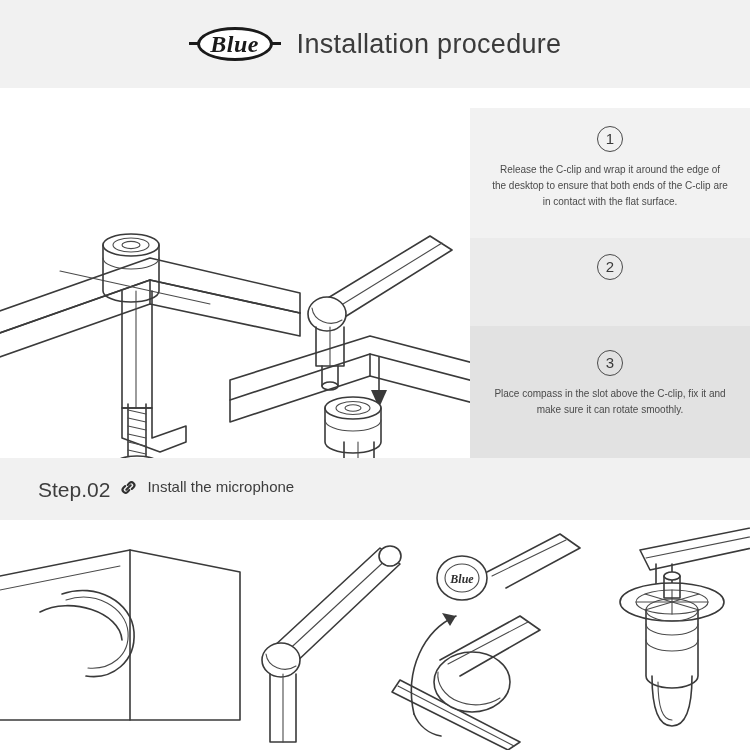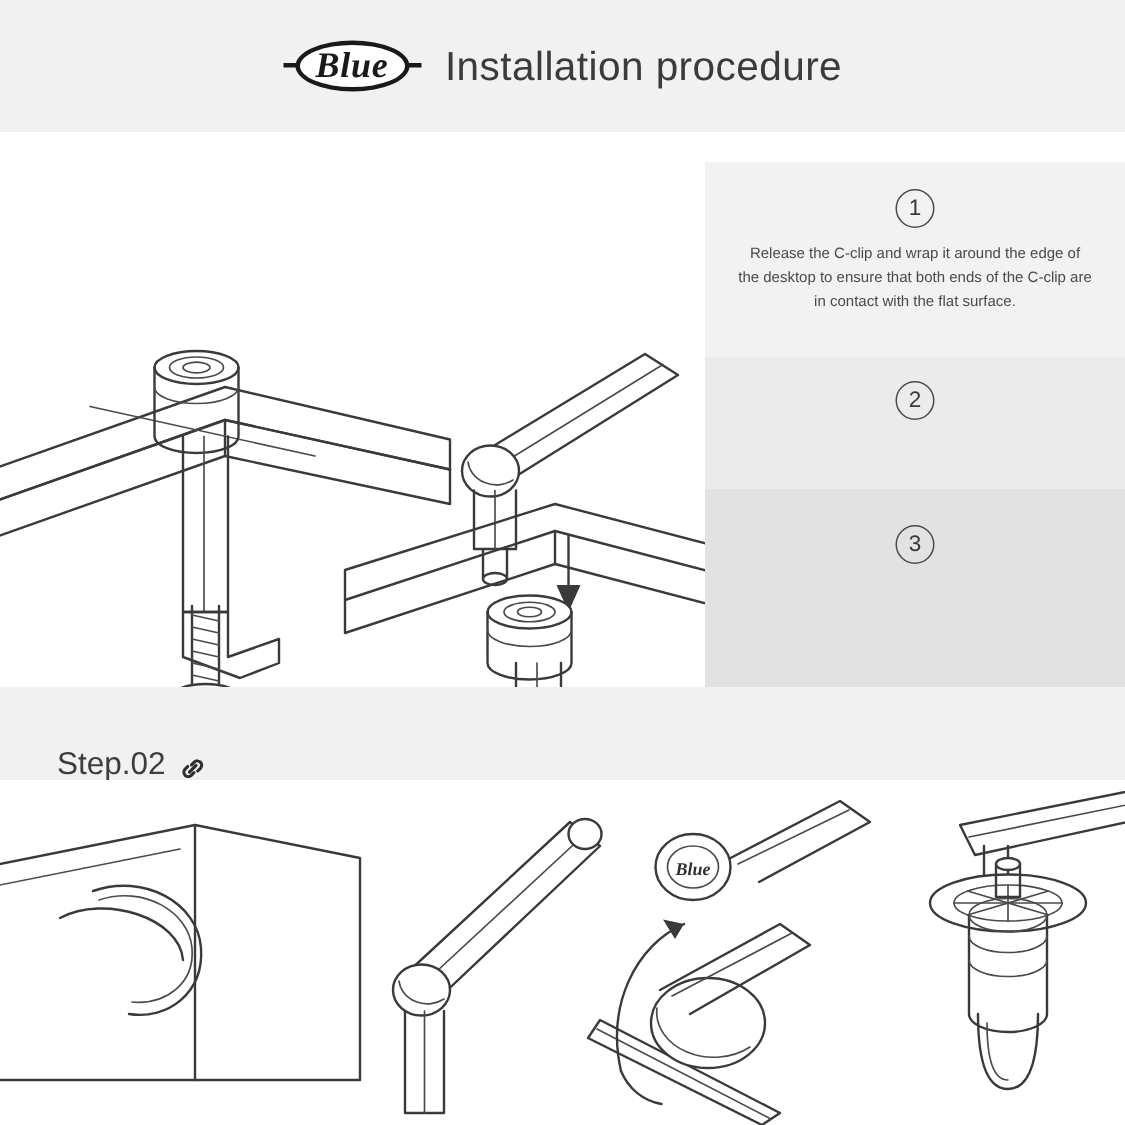--- a/index.html
+++ b/index.html
@@ -61,23 +61,22 @@
   .header-title {
     font-size: 27px;
     color: #3b3b3b;
     font-weight: normal;
     letter-spacing: 0.3px;
     text-align: center;
   }
   .step-header {
     position: absolute;
     display: flex;
-    align-items: flex-end;
+    align-items: flex-start;
     gap: 9px;
-    margin-top: 20px;
   }
   .step-label {
     font-size: 21px;
     color: #3d3d3d;
   }
   .link-icon {
     display: inline-block;
     width: 19px; height: 19px;
     position: relative;
   }
@@ -266,35 +265,37 @@
   <div class="notes">
     <div class="note note-1">
       <div class="note-num">1</div>
       <div class="note-text">Release the C-clip and wrap it around the edge of the desktop to ensure that both ends of the C-clip are in contact with the flat surface.</div>
     </div>
     <div class="note note-2">
       <div class="note-num">2</div>
     </div>
     <div class="note note-3">
       <div class="note-num">3</div>
+      <div class="note-text">Place compass in the slot above the C-clip, fix it and make sure it can rotate smoothly.</div>
     </div>
   </div>
 
   <div class="step2-band"></div>
   <div class="step-header step2-head">
     <span class="step-label">Step.02</span>
     <span class="link-icon">
       <svg width="19" height="19" viewBox="0 0 19 19">
         <g stroke="#2f2f2f" stroke-width="2.1" fill="none" stroke-linecap="round">
           <path d="M7.3 11.7 L11.7 7.3"></path>
           <path d="M6.2 8.0 L4.4 9.8 a2.9 2.9 0 0 0 4.1 4.1 L10.3 12.1"></path>
           <path d="M8.7 6.9 L10.5 5.1 a2.9 2.9 0 0 1 4.1 4.1 L12.8 11.0"></path>
         </g>
       </svg>
     </span>
+    <span class="step-desc">Install the microphone</span>
   </div>
 
   <div class="step2-area">
     <svg width="750" height="230" viewBox="0 0 750 230">
 
       <path class="ln" d="M-20 60 L130 30 L240 52 L240 200 L-20 200 Z" fill="#ffffff"></path>
       <path class="ln" d="M130 30 L130 200"></path>
       <path class="ln-t" d="M-10 72 L120 46"></path>
 
       <path class="ln" d="M62 74 C96 62 132 82 134 112 C136 142 112 160 86 156" fill="none" stroke-width="9"></path>

